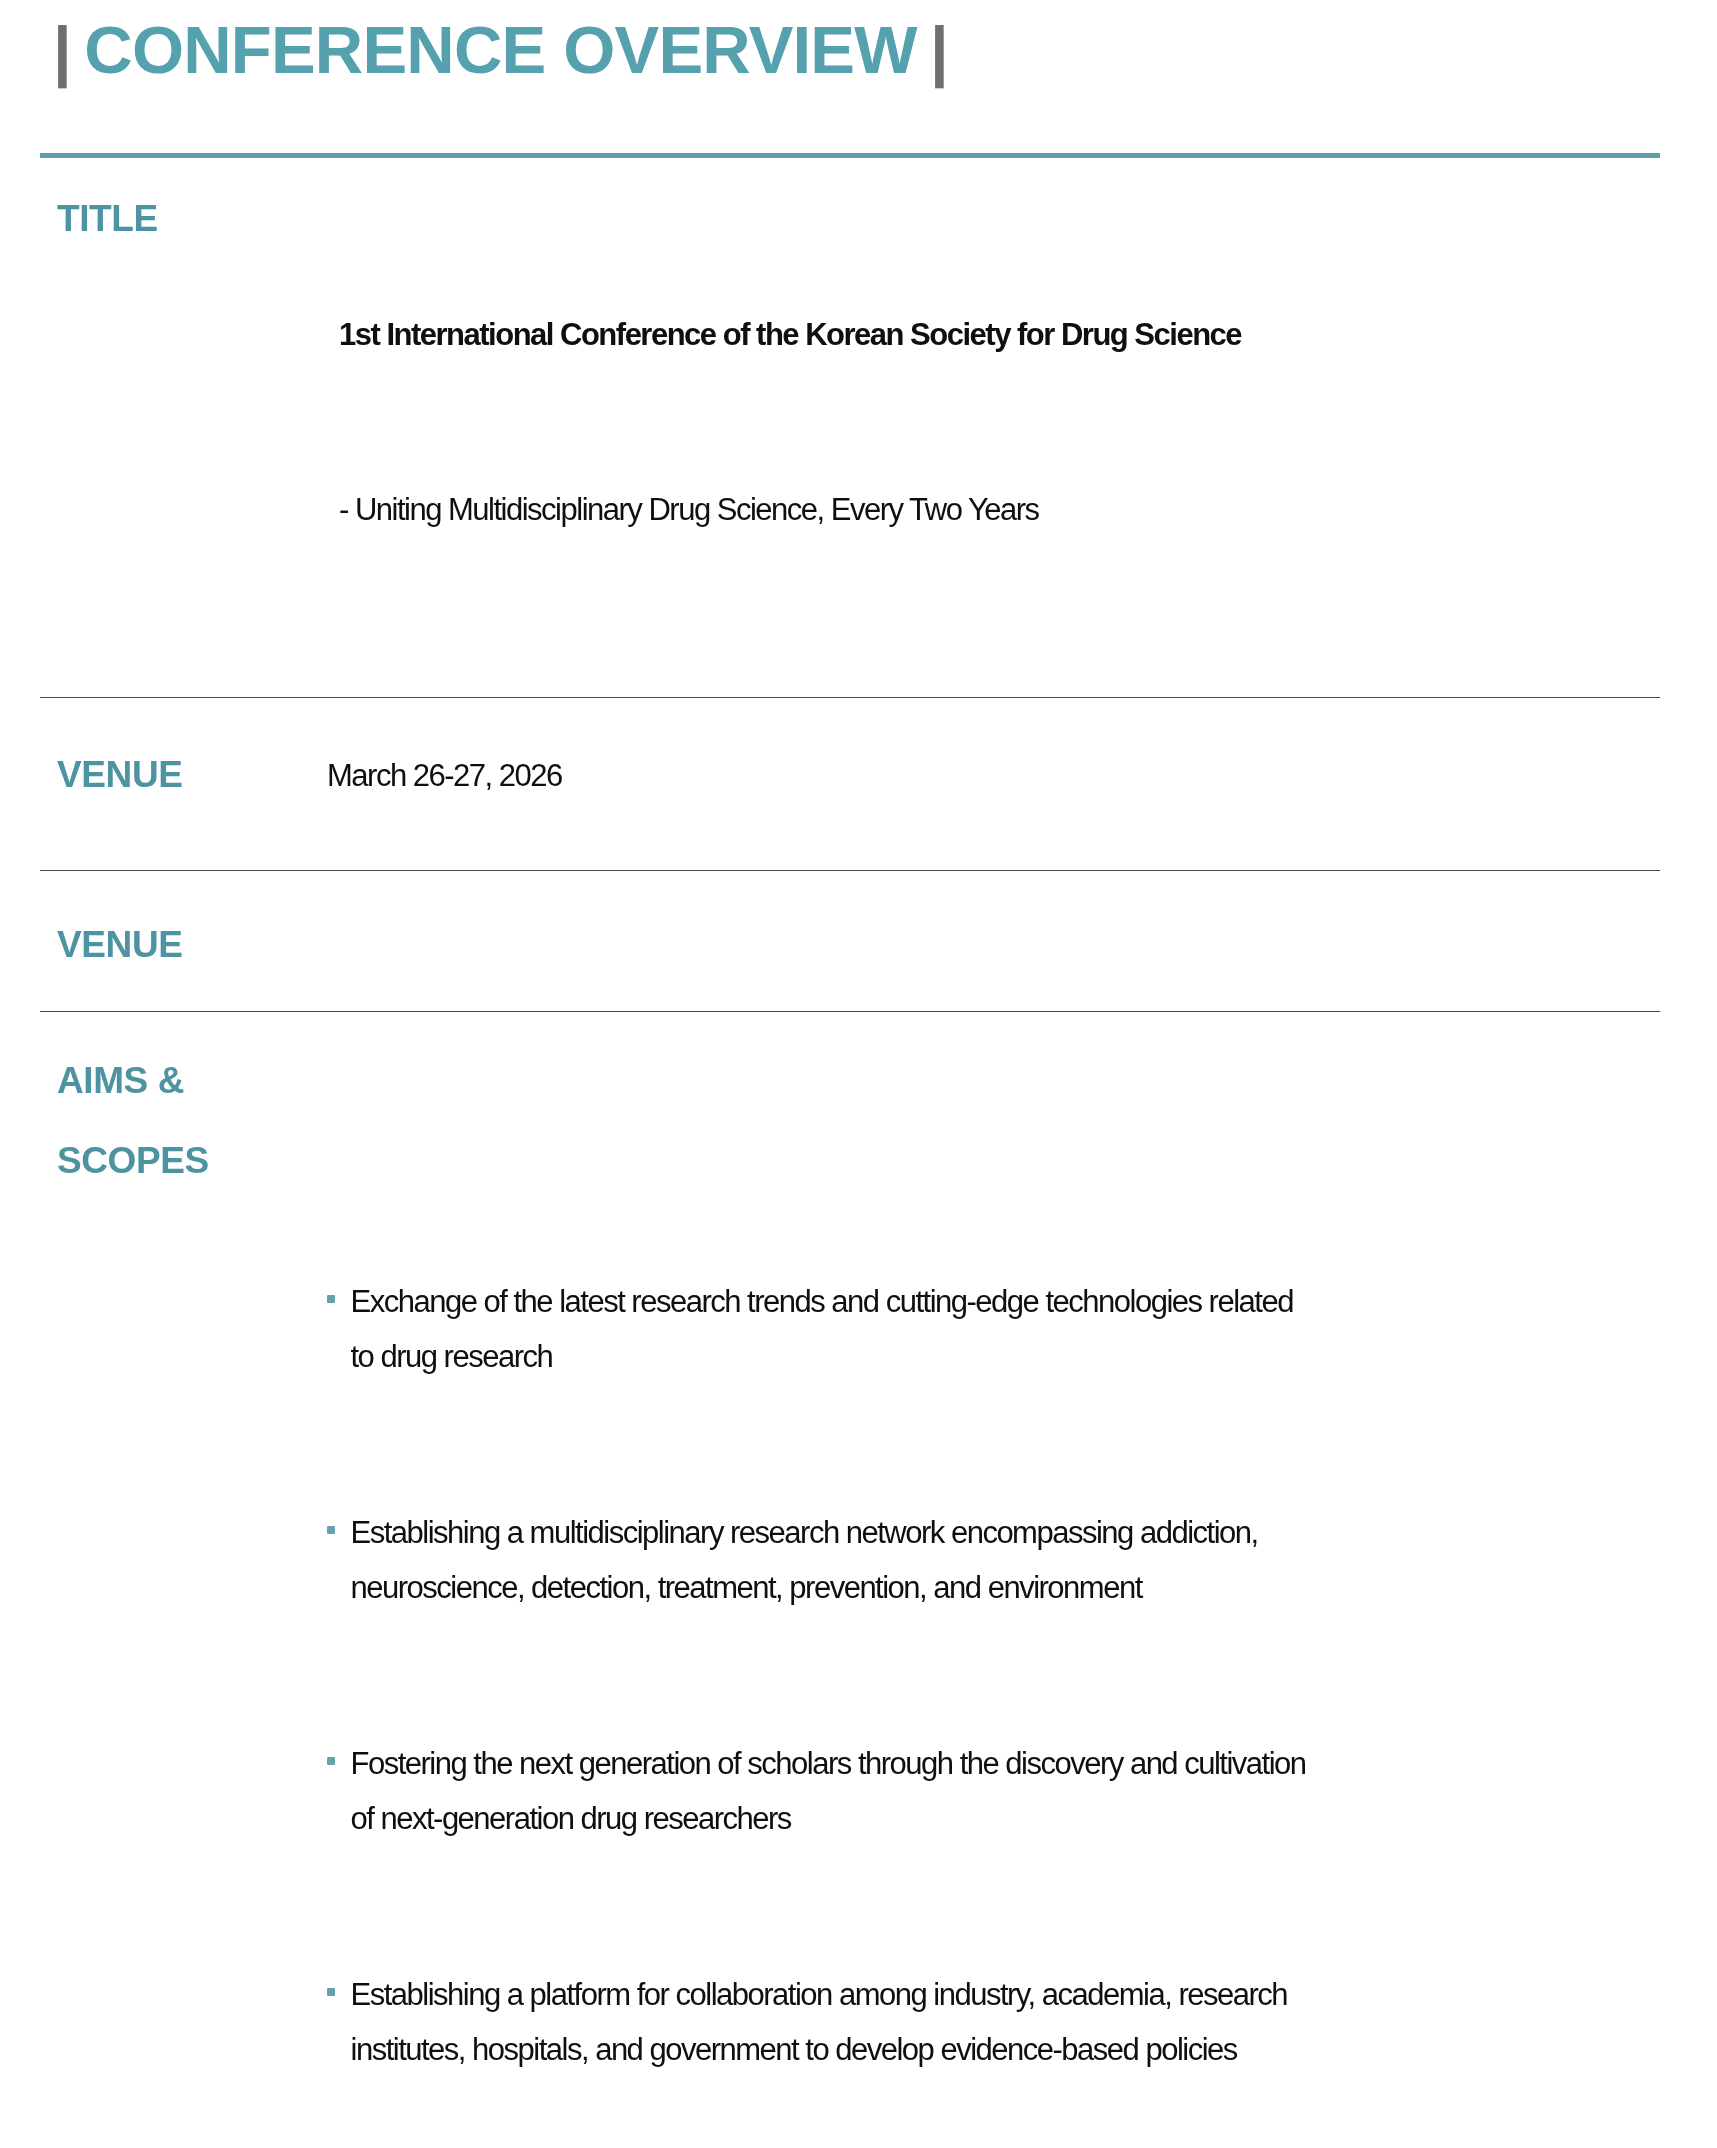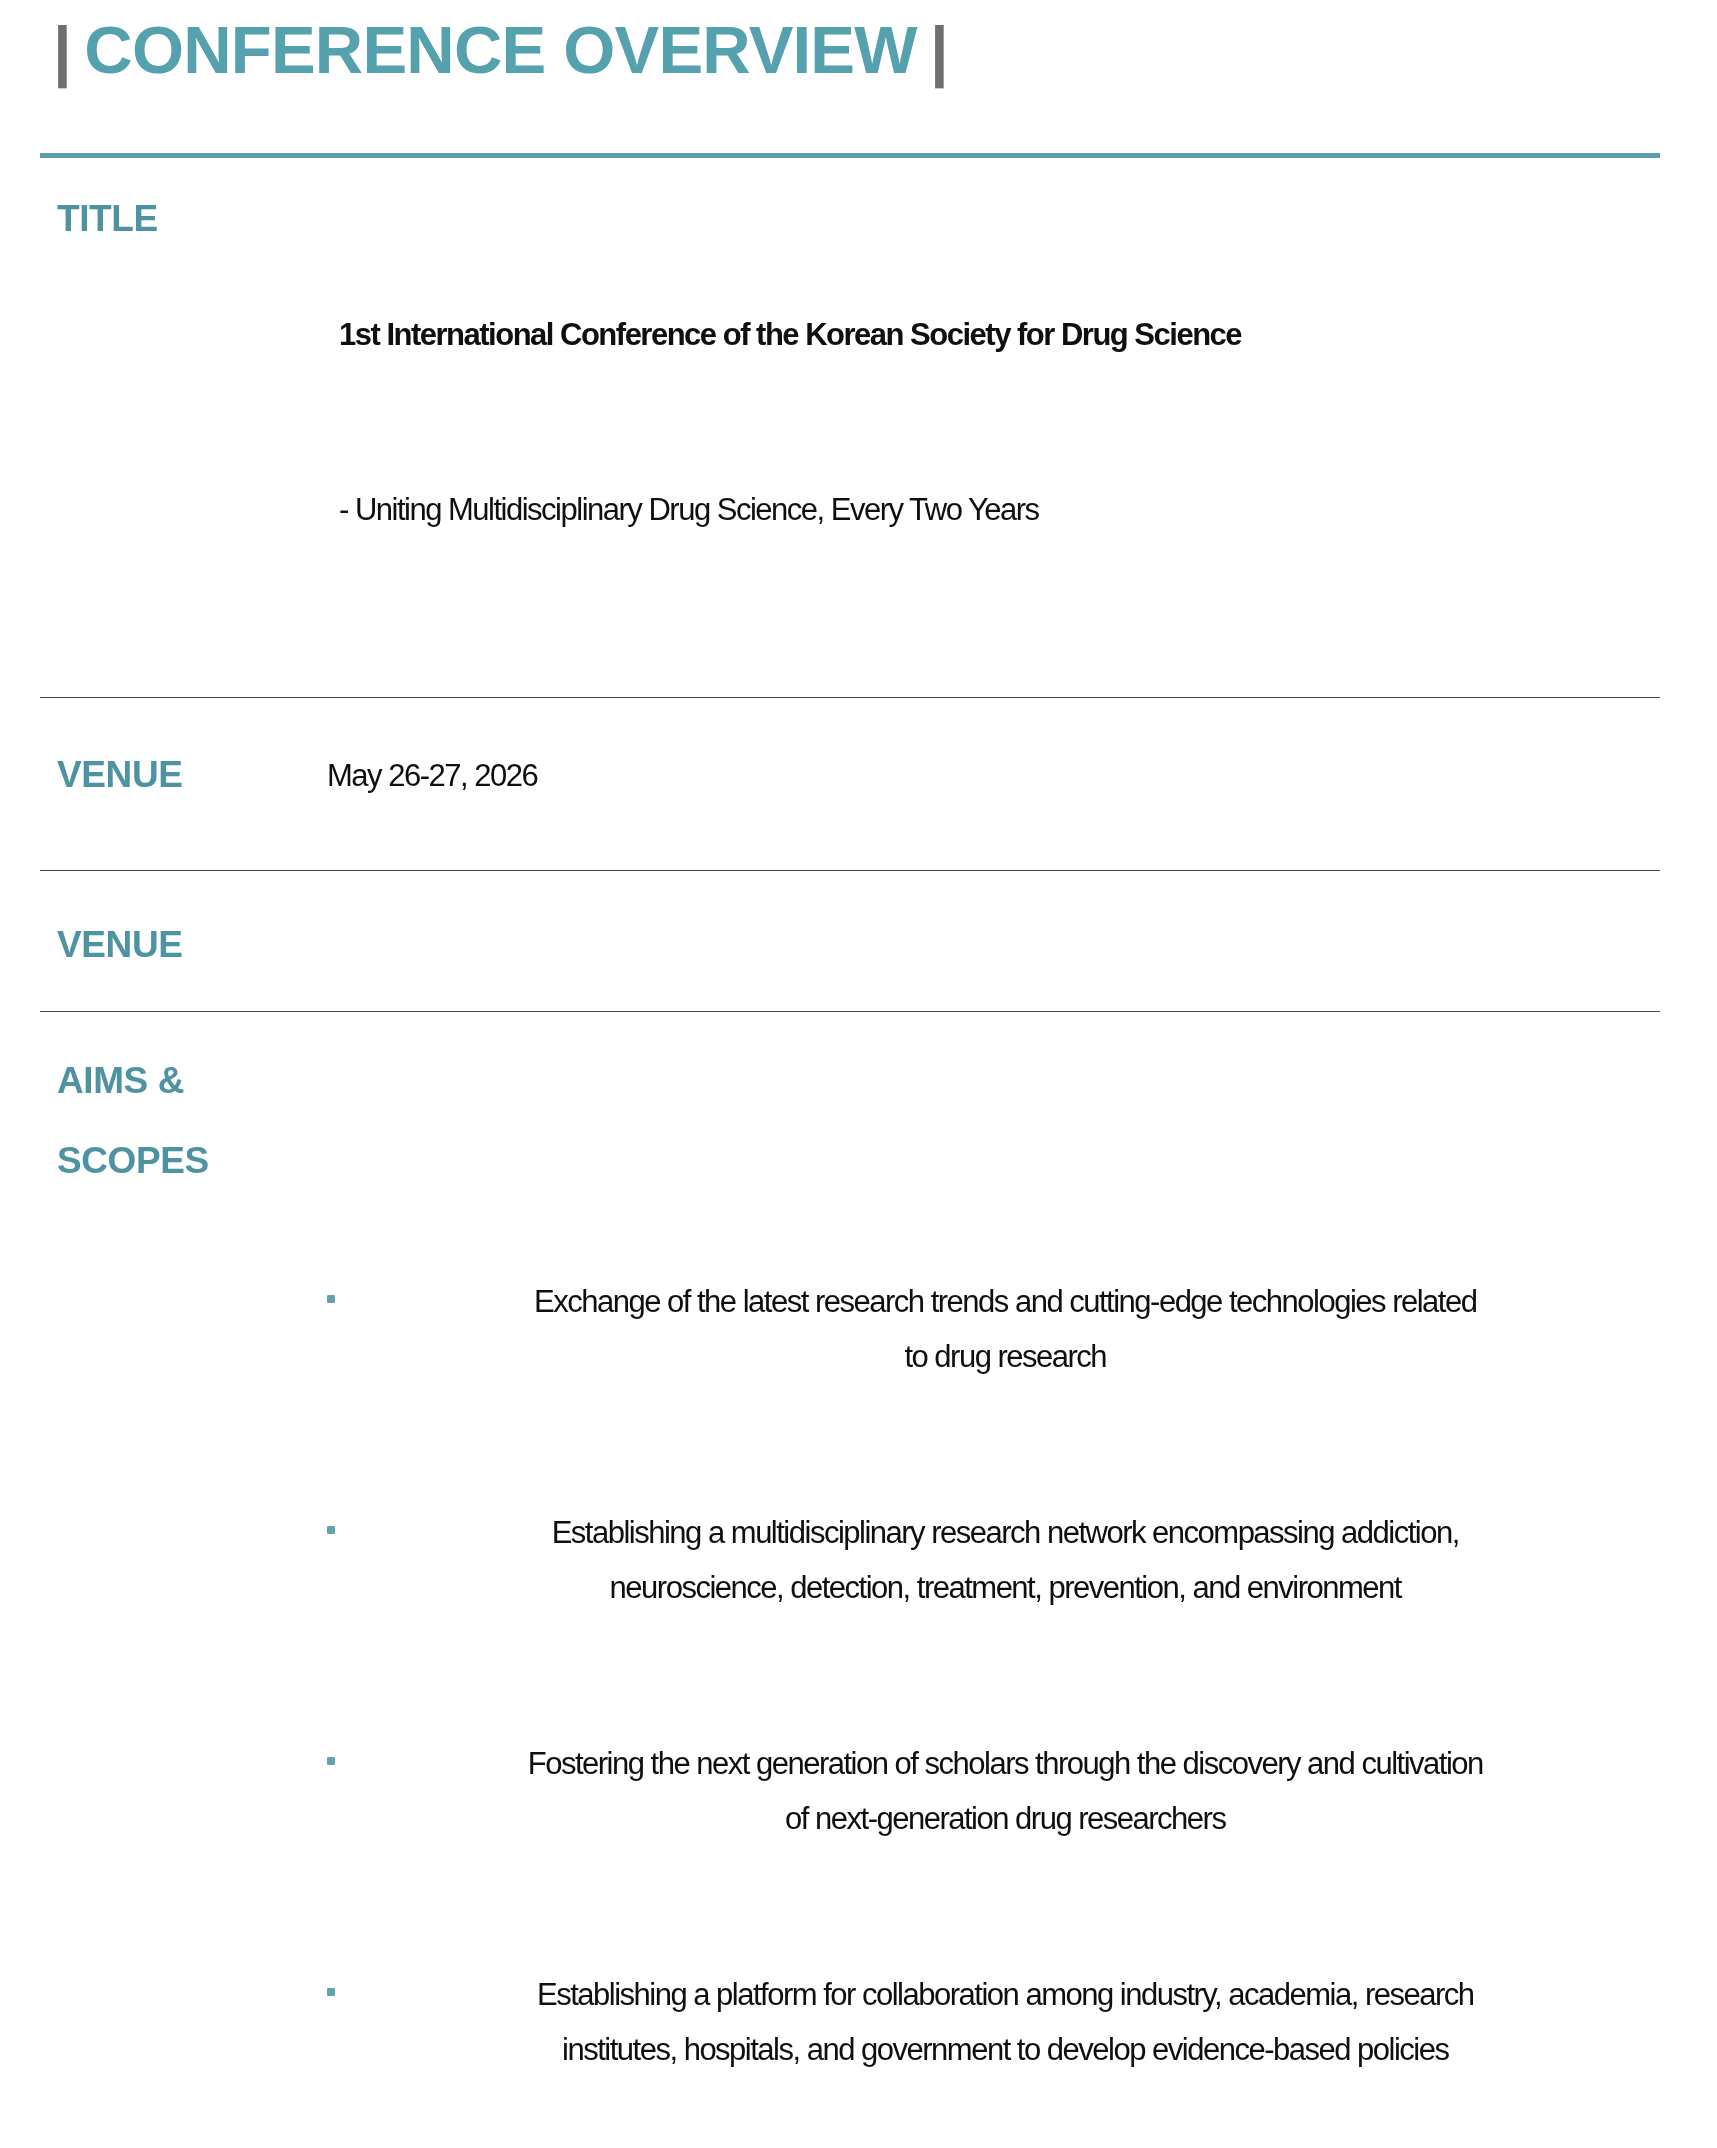--- a/index.html
+++ b/index.html
@@ -86,21 +86,20 @@
   
   ul.bullets {
     list-style: none;
     margin: 0;
     padding: 0;
   }
   ul.bullets li {
     position: relative;
     padding-left: 23.5px;
     margin-bottom: 11px;
-    text-align: center;
   }
   ul.bullets li:last-child { margin-bottom: 0; }
   ul.bullets li::before {
     content: "";
     position: absolute;
     left: 0;
     top: 21px;
     width: 7.6px;
     height: 7.6px;
     border-radius: 1.3px;
@@ -121,21 +120,21 @@
     <div class="row row-title">
       <div class="row-label">TITLE</div>
       <div class="row-content">
         <div class="title-main">1st International Conference of the Korean Society for Drug Science</div>
         <div class="title-sub">- Uniting Multidisciplinary Drug Science, Every Two Years</div>
       </div>
     </div>
 
     <div class="row row-date">
       <div class="row-label">VENUE</div>
-      <div class="row-content">May 26-27, 2026</div>
+      <div class="row-content">March 26-27, 2026</div>
     </div>
 
     <div class="row row-venue">
       <div class="row-label">VENUE</div>
     </div>
 
     <div class="row row-aims">
       <div class="row-label">AIMS &amp;
 SCOPES</div>
       <div class="row-content">

